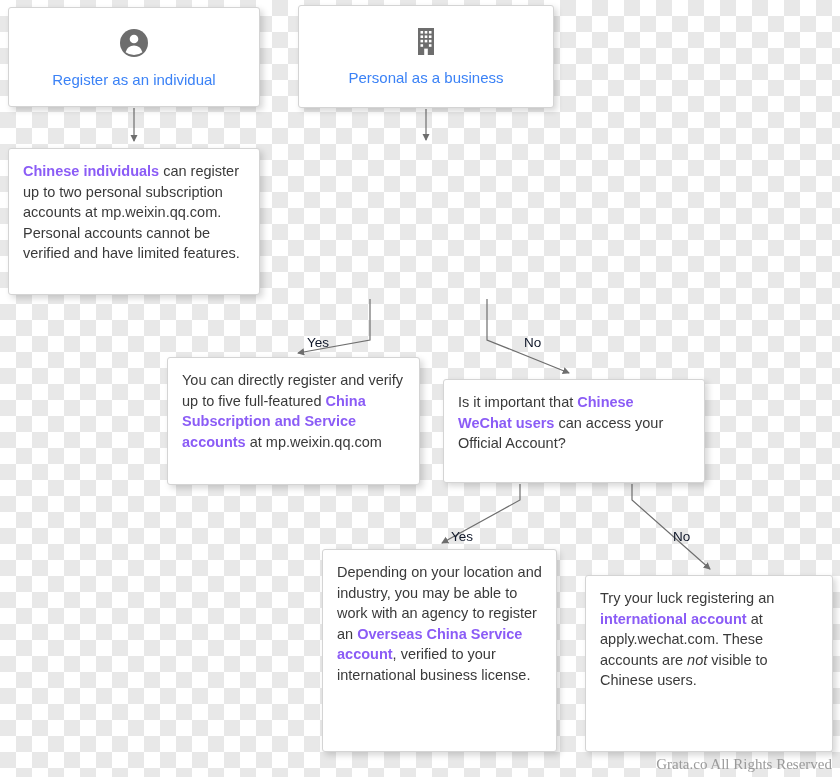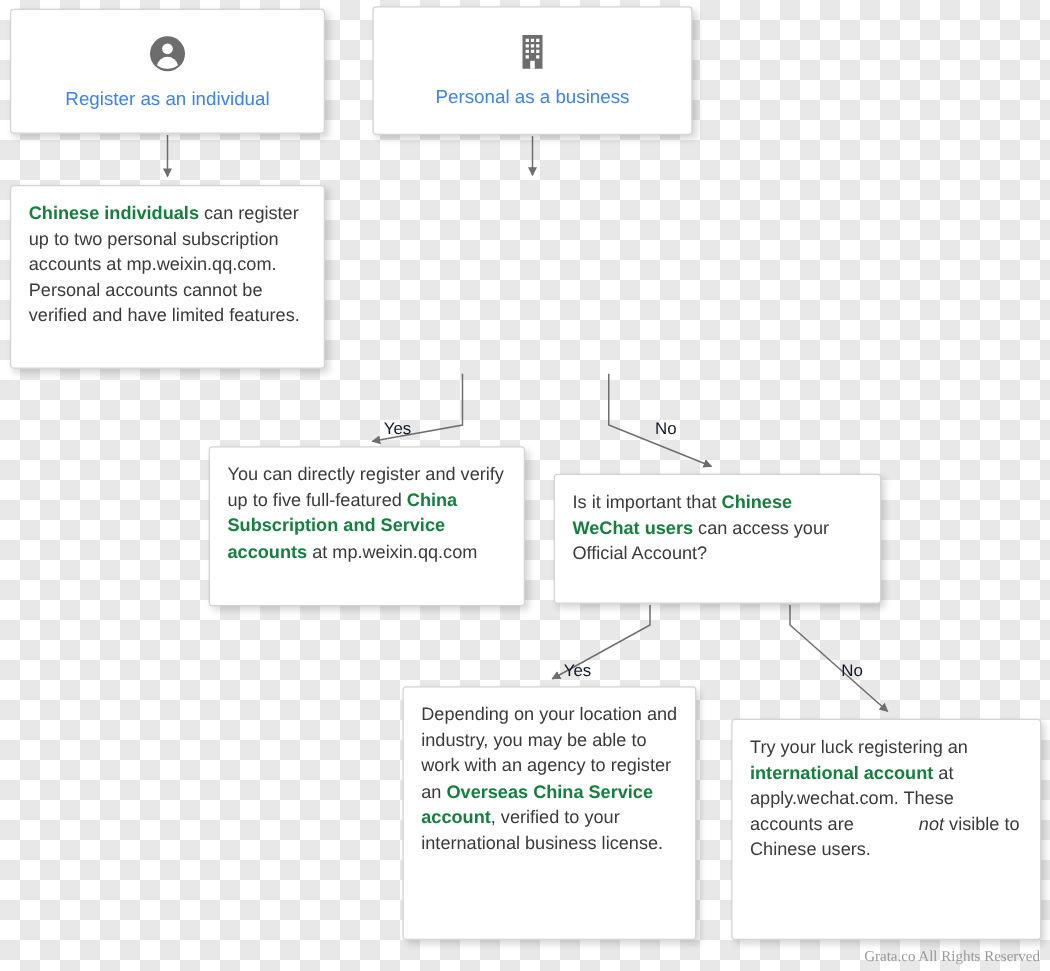--- a/index.html
+++ b/index.html
@@ -38,24 +38,23 @@
     padding: 12px 14px;
   }
   .node p {
     margin: 0 0 0 0;
   }
   .node p + p {
     margin-top: 7px;
   }
   .node b {
     font-weight: bold;
-    color: #15803d;
+    color: #8b5cf6;
   }
   .node i {
-    margin-left: 48px;
   }
   .top-node {
     text-align: center;
     padding-top: 18px;
   }
   .top-node .icon {
     display: block;
     margin: 0 auto 10px auto;
     width: 34px;
     height: 34px;
@@ -74,21 +73,21 @@
     position: absolute;
     left: 0; top: 0;
     width: 840px;
     height: 777px;
     pointer-events: none;
   }
   .footer {
     position: absolute;
     right: 8px;
     bottom: 4px;
-    font-size: 12px;
+    font-size: 15px;
     color: #9a9a9a;
     font-family: "Liberation Serif", serif;
   }
   
   #node-individual   { left: 8px;   top: 7px;   width: 252px; height: 100px; }
   #node-business     { left: 298px; top: 5px;   width: 256px; height: 103px; }
   #node-chinese-ind  { left: 8px;   top: 148px; width: 252px; height: 147px; }
   #node-license-q    { left: 298px; top: 146px; width: 256px; height: 152px; }
   #node-direct-reg   { left: 167px; top: 357px; width: 253px; height: 128px; }
   #node-wechat-q     { left: 443px; top: 379px; width: 262px; height: 104px; }

